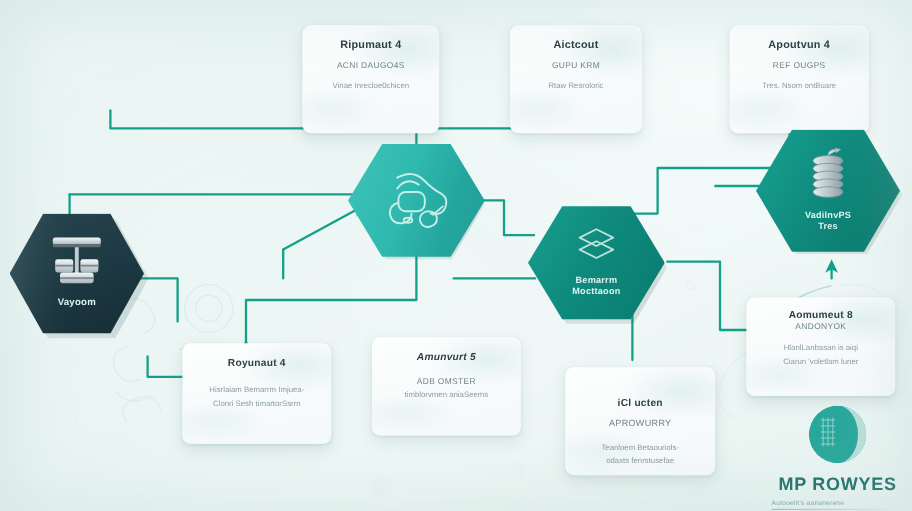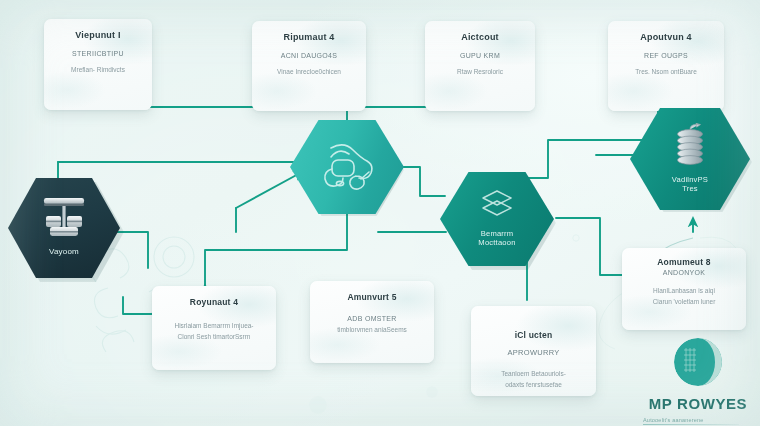--- a/index.html
+++ b/index.html
@@ -65,21 +65,21 @@
 
   
   .hex{
     position:absolute;
     clip-path:polygon(25% 2%,75% 2%,100% 50%,75% 98%,25% 98%,0% 50%);
     display:flex;flex-direction:column;align-items:center;justify-content:center;
   }
   .hex .hexlabel{
     position:relative;z-index:3;
     color:#dff3f1;text-align:center;line-height:1.15;
-    filter:blur(.42px);font-weight:400;letter-spacing:.2px;
+    filter:blur(.42px);font-weight:700;letter-spacing:.2px;
   }
   .hex .hexicon{position:relative;z-index:3;display:block;}
   .hexshadow{
     position:absolute;
     clip-path:polygon(25% 2%,75% 2%,100% 50%,75% 98%,25% 98%,0% 50%);
     background:rgba(40,85,84,.17);
     filter:blur(5px);
   }
 
   
@@ -161,25 +161,20 @@
 
       <path d="M596 155 L638 155"></path>
 
       <path d="M693 232 L693 219" marker-end="url(#arrow)"></path>
     </g>
     <g fill="none" stroke="#9fcfca" stroke-width="1.2" opacity=".75">
       <path d="M693 238 q-44 10 -52 40"></path>
     </g>
   </svg>
 
-  <div class="card" style="left:44px;top:19px;width:96px;height:73px;padding:9px 6px;">
-    <div class="ttl" style="font-size:9px;margin-top:2px;">Viepunut I</div>
-    <div class="sub" style="font-size:7px;margin-top:10px;">STERIICBTIPU</div>
-    <div class="body" style="font-size:6.5px;margin-top:8px;">Mreflan- Rimdivcts</div>
-  </div>
 
   <div class="card" style="left:252px;top:21px;width:102px;height:72px;padding:9px 6px;">
     <div class="ttl" style="font-size:9px;margin-top:2px;">Ripumaut 4</div>
     <div class="sub" style="font-size:7px;margin-top:10px;">ACNI DAUGO4S</div>
     <div class="body" style="font-size:6.5px;margin-top:8px;">Vinae Inrecloe0chicen</div>
   </div>
 
   <div class="card" style="left:425px;top:21px;width:98px;height:72px;padding:9px 6px;">
     <div class="ttl" style="font-size:9px;margin-top:2px;">Aictcout</div>
     <div class="sub" style="font-size:7px;margin-top:10px;">GUPU KRM</div>
@@ -192,21 +187,21 @@
     <div class="body" style="font-size:6.5px;margin-top:8px;">Tres. Nsom ontBuare</div>
   </div>
 
   <div class="card" style="left:152px;top:286px;width:112px;height:66px;padding:9px 6px;">
     <div class="ttl" style="font-size:8.5px;margin-top:2px;">Royunaut 4</div>
     <div class="body" style="font-size:6.5px;margin-top:14px;">Hisrlaiam Bemarrm Imjuea-</div>
     <div class="body" style="font-size:6.5px;margin-top:2px;">Clonri Sesh timartorSsrrn</div>
   </div>
 
   <div class="card" style="left:310px;top:281px;width:112px;height:64px;padding:9px 6px;">
-    <div class="ttl" style="font-size:8.5px;margin-top:2px;">Amunvurt 5</div>
+    <div class="ttl" style="font-size:8.5px;margin-top:2px;font-style:italic;">Amunvurt 5</div>
     <div class="sub" style="font-size:7px;margin-top:13px;">ADB OMSTER</div>
     <div class="body" style="font-size:6.5px;margin-top:3px;">timblorvmen aniaSeems</div>
   </div>
 
   <div class="card" style="left:471px;top:306px;width:113px;height:72px;padding:9px 6px;">
     <div class="ttl" style="font-size:8.5px;margin-top:15px;">iCl ucten</div>
     <div class="sub" style="font-size:7.5px;margin-top:8px;">APROWURRY</div>
     <div class="body" style="font-size:6.5px;margin-top:12px;">Teanloem Betaouriols-</div>
     <div class="body" style="font-size:6.5px;margin-top:2px;">odaxts fenrstusefae</div>
   </div>

